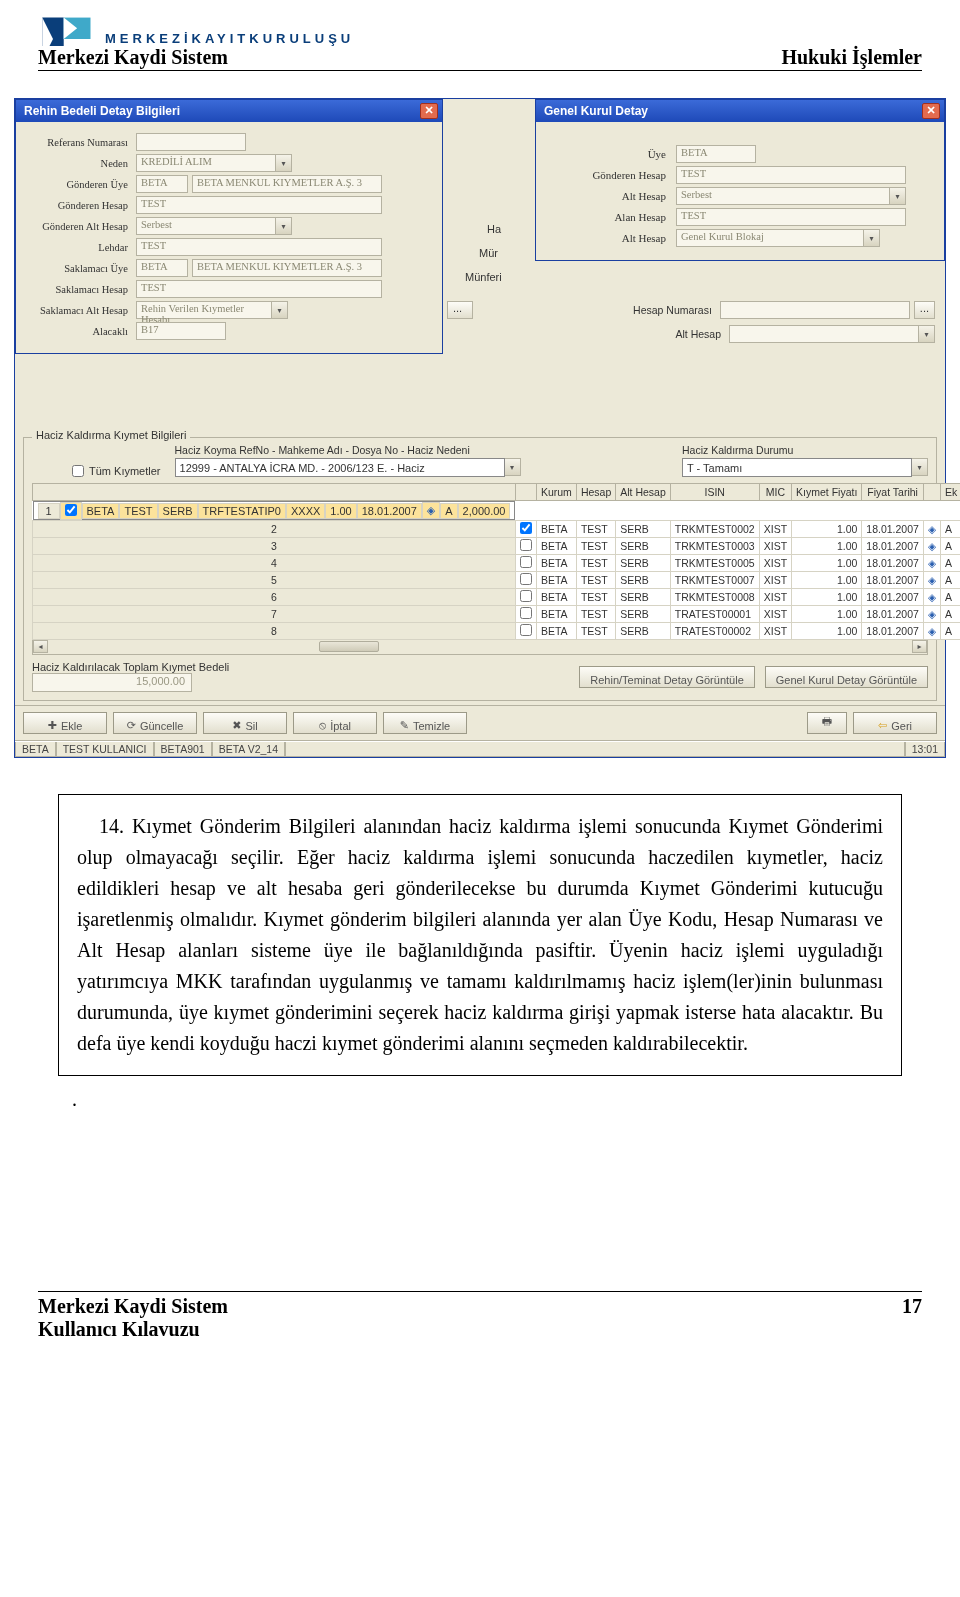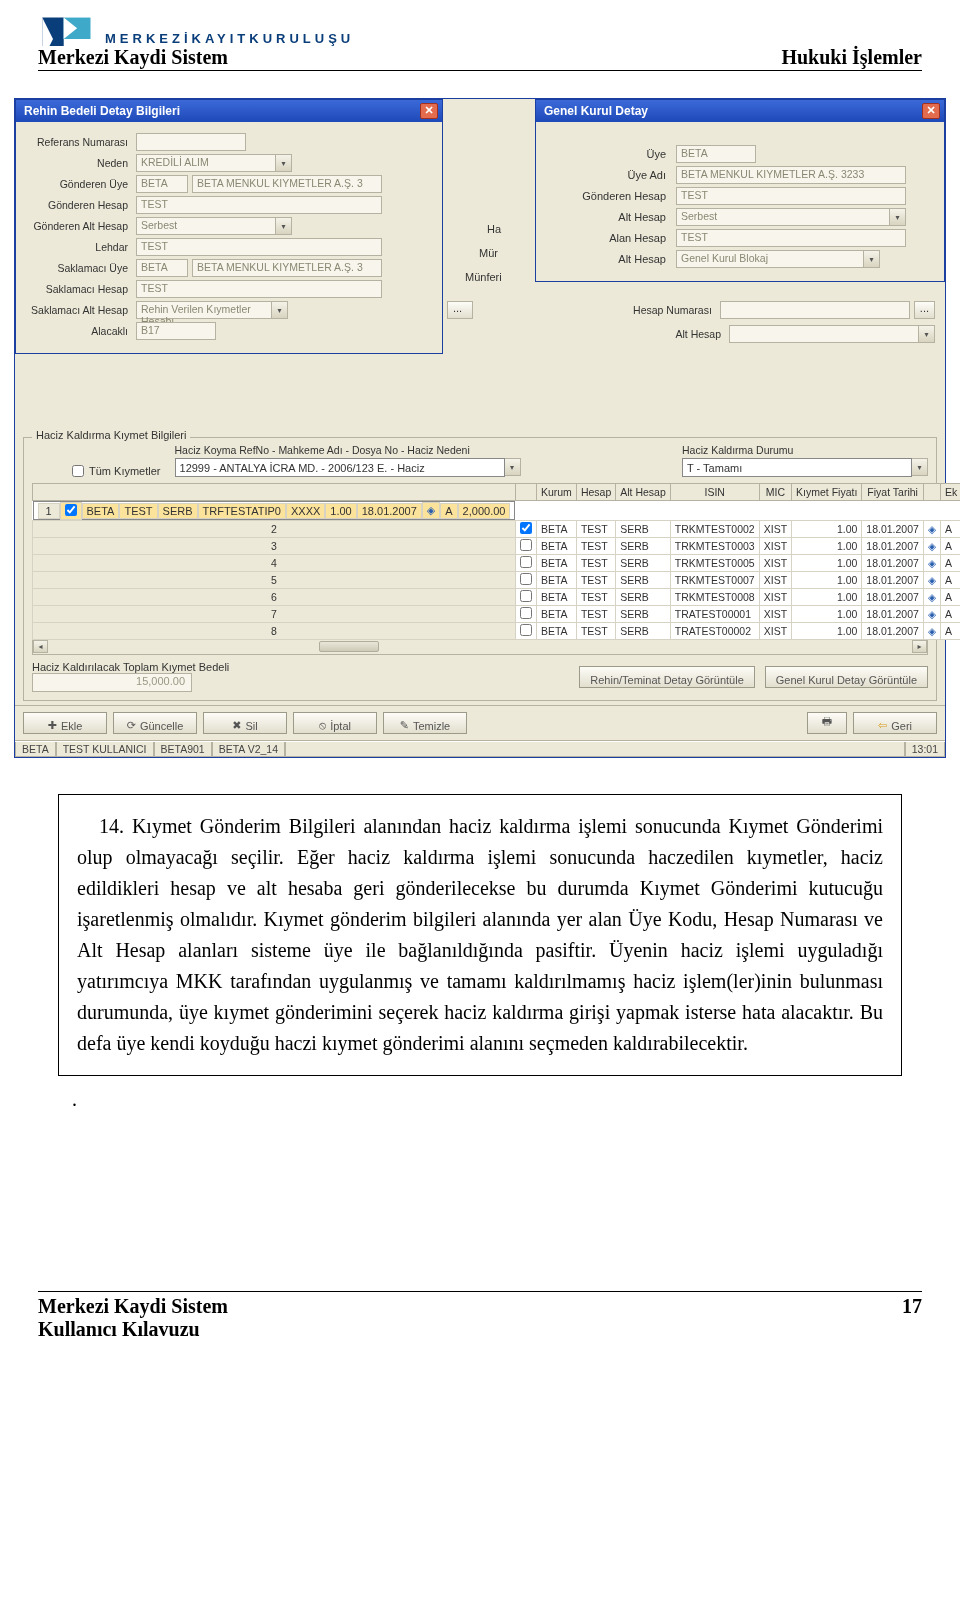--- a/index.html
+++ b/index.html
@@ -13,21 +13,21 @@
   .hline { border-top: 1.5px solid #000; margin: 4px 38px 0 38px; display: flex; justify-content: space-between; font-size: 20px; font-family: "Times New Roman", serif; font-weight: bold; padding-top: 0; }
   .hline span { position: relative; top: -25px; background: #fff; }
   
   
   .app { margin: 4px 14px 0 14px; border: 1px solid #1a3fa0; font-family: Tahoma, Arial, sans-serif; font-size: 11px; color: #333; background: #ece9d8; }
   .app-inner { position: relative; }
   
   .dialog { position: absolute; background: #ece9d8; border: 1px solid #1a3fa0; }
   .dlg-titlebar { background: linear-gradient(#3b6ad8,#1e49b8); color: #fff; font-weight: bold; font-size: 12px; padding: 3px 4px 3px 8px; display: flex; justify-content: space-between; align-items: center; }
   .dlg-close { width: 18px; height: 16px; background: #e36b4e; border: 1px solid #a03020; color: #fff; font-size: 11px; line-height: 12px; text-align: center; border-radius: 2px; }
-  .dlg-body { padding: 8px 10px 10px 10px; }
+  .dlg-body { padding: 8px 10px 10px 10px; font-family: Liberation Serif, serif; }
   .frow { display: flex; align-items: center; margin: 3px 0; }
   .flab { width: 110px; text-align: right; padding-right: 8px; color: #333; font-size: 10.5px; }
   .flab-wide { width: 130px; text-align: right; padding-right: 10px; color: #333; font-size: 11px; }
   .fld { height: 18px; border: 1px solid #b5b2a1; background: #f8f6ec; padding: 1px 4px; font-size: 10.5px; color: #8a8873; }
   .fld-dd { display: inline-flex; }
   .dd-btn { width: 16px; height: 18px; border: 1px solid #b5b2a1; border-left: none; background: linear-gradient(#f5f3e9,#d8d4c0); font-size: 8px; color: #555; display: flex; align-items: center; justify-content: center; }
   .sm-btn { height: 18px; border: 1px solid #b5b2a1; background: linear-gradient(#fdfcf7,#e2dfce); padding: 0 5px; font-size: 11px; }
   
   
   .group { margin: 6px 8px 4px 8px; border: 1px solid #b5b2a1; padding: 6px 8px 8px 8px; position: relative; background: #ece9d8; }
@@ -166,38 +166,34 @@
           </div>
         <div class="frow">
             <span class="flab">Saklamacı Alt Hesap</span>
             <span class="fld-dd">
               <span class="fld" style="width:136px;">Rehin Verilen Kıymetler Hesabı</span>
               <span class="dd-btn">▾</span>
             </span>
           </div>
         <div class="frow">
             <span class="flab">Alacaklı</span>
-            <span class="fld" style="width:80px;">B17</span>
+            <span class="fld" style="width:90px;">B17</span>
           </div>
       </div>
     </div>
 
     <div class="dialog" style="right:0; top:0; width:410px;">
       <div class="dlg-titlebar">
         <span>Genel Kurul Detay</span>
         <span class="dlg-close">✕</span>
       </div>
       <div class="dlg-body" style="padding-top:20px;">
         <div class="frow">
             <span class="flab-wide">Üye</span>
             <span class="fld" style="width:80px;">BETA</span>
-          </div>
-        <div class="frow">
-            <span class="flab-wide">Üye Adı</span>
-            <span class="fld" style="width:230px;">BETA MENKUL KIYMETLER A.Ş. 3233</span>
           </div>
         <div class="frow">
             <span class="flab-wide">Gönderen Hesap</span>
             <span class="fld" style="width:230px;">TEST</span>
           </div>
         <div class="frow">
             <span class="flab-wide">Alt Hesap</span>
             <span class="fld-dd">
               <span class="fld" style="width:214px;">Serbest</span>
               <span class="dd-btn">▾</span>

